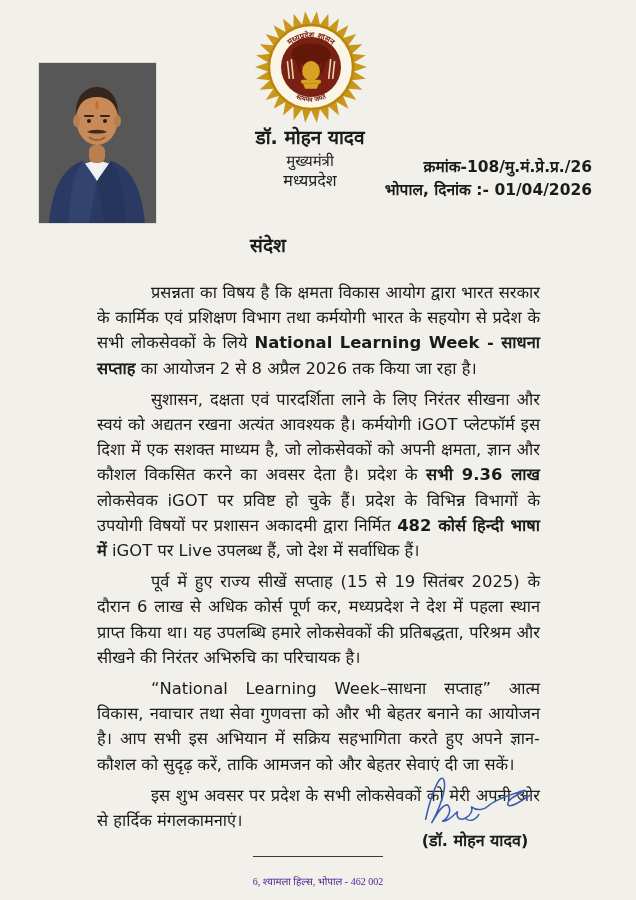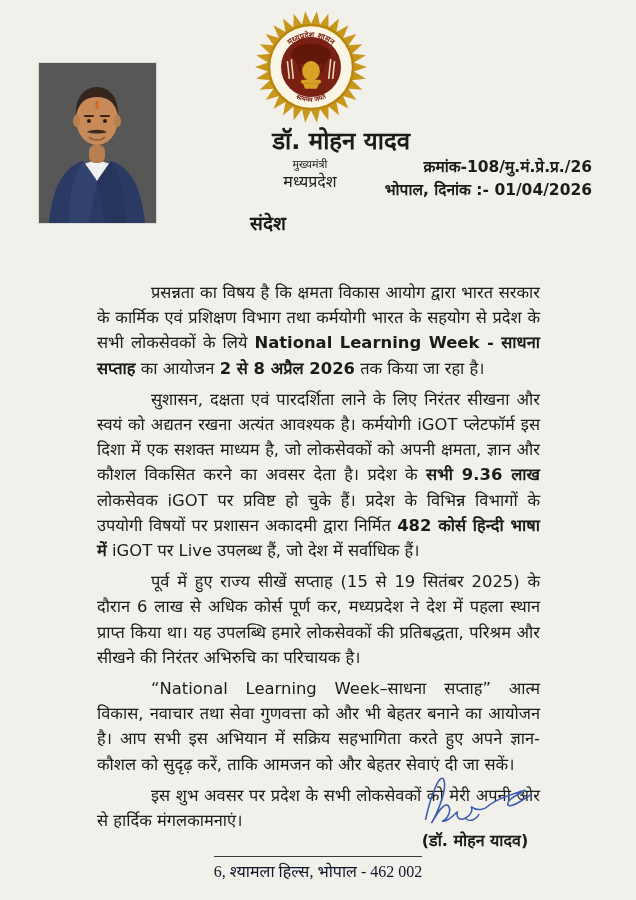--- a/index.html
+++ b/index.html
@@ -5,33 +5,33 @@
   html,body{margin:0;padding:0;}
   body{
     width:636px;height:900px;position:relative;overflow:hidden;
     background:#f2f0ea;
     font-family:"DejaVu Sans","Liberation Sans",sans-serif;
     color:#1b1b1b;
   }
   .photo{position:absolute;left:38px;top:62px;width:117px;height:160px;border:1px solid #dcdcd4;background:#575757;}
   .emblem{position:absolute;left:252px;top:8px;width:118px;height:118px;}
   .cm-block{position:absolute;left:210px;top:126px;width:200px;text-align:center;line-height:1.25;}
-  .cm-name{font-size:24px;font-weight:700;text-align:right;}
-  .cm-title{font-size:11px;margin-top:2px;}
+  .cm-name{font-size:19px;font-weight:700;}
+  .cm-title{font-size:15px;margin-top:2px;}
   .cm-state{font-size:16px;}
   .ref-block{position:absolute;right:44px;top:156px;text-align:right;font-weight:700;font-size:15.5px;line-height:1.5;}
-  .heading{position:absolute;left:0;top:210px;width:536px;text-align:center;font-size:19px;font-weight:700;}
+  .heading{position:absolute;left:0;top:232px;width:536px;text-align:center;font-size:19px;font-weight:700;}
   .letter-body{position:absolute;left:97px;top:280px;width:443px;font-size:16.4px;line-height:25.2px;text-align:justify;}
   .letter-body p{margin:0 0 6px 0;text-indent:54px;}
   .sig-block{position:absolute;left:400px;top:767px;width:150px;text-align:center;}
   .sig-scribble{width:130px;height:60px;display:block;margin:0 auto;}
   .sig-name{font-size:16px;font-weight:700;margin-top:2px;}
   .footer{position:absolute;left:0;top:856px;width:636px;text-align:center;}
-  .footer-inner{display:inline-block;border-top:1.5px solid #3a3a3a;padding-top:3px;
-    font-family:"Liberation Serif","DejaVu Serif",serif;font-size:16px;color:#0f172a;}
+  .footer-inner{display:inline-block;border-top:1.5px solid #3a3a3a;padding-top:17px;
+    font-family:"Liberation Serif","DejaVu Serif",serif;font-size:10px;color:#4c1d95;}
 </style>
 </head>
 <body>
 
 <div class="photo">
   <svg width="117" height="160" viewBox="0 0 117 160">
     <rect x="0" y="0" width="117" height="160" fill="#575757"></rect>
 
     <path d="M18,160 C20,118 34,100 58,98 C82,100 96,118 99,160 Z" fill="#ececec"></path>
 
@@ -99,21 +99,21 @@
 </div>
 
 <div class="ref-block">
   <div>क्रमांक-108/मु.मं.प्रे.प्र./26</div>
   <div>भोपाल, दिनांक :- 01/04/2026</div>
 </div>
 
 <div class="heading">संदेश</div>
 
 <div class="letter-body">
-    <p><span>प्रसन्नता का विषय है कि क्षमता विकास आयोग द्वारा भारत सरकार के कार्मिक एवं प्रशिक्षण विभाग तथा कर्मयोगी भारत के सहयोग से प्रदेश के सभी लोकसेवकों के लिये </span><span style="font-weight: 700;">National Learning Week - साधना सप्ताह</span><span> का आयोजन </span><span style="font-weight: 700;">2 से 8 अप्रैल 2026</span><span> तक किया जा रहा है।</span></p>
+    <p><span>प्रसन्नता का विषय है कि क्षमता विकास आयोग द्वारा भारत सरकार के कार्मिक एवं प्रशिक्षण विभाग तथा कर्मयोगी भारत के सहयोग से प्रदेश के सभी लोकसेवकों के लिये </span><span style="font-weight: 700;">National Learning Week - साधना सप्ताह</span><span> का आयोजन </span><span style="font-weight: 400;">2 से 8 अप्रैल 2026</span><span> तक किया जा रहा है।</span></p>
     <p><span>सुशासन, दक्षता एवं पारदर्शिता लाने के लिए निरंतर सीखना और स्वयं को अद्यतन रखना अत्यंत आवश्यक है। कर्मयोगी iGOT प्लेटफॉर्म इस दिशा में एक सशक्त माध्यम है, जो लोकसेवकों को अपनी क्षमता, ज्ञान और कौशल विकसित करने का अवसर देता है। प्रदेश के </span><span style="font-weight: 700;">सभी 9.36 लाख</span><span> लोकसेवक iGOT पर प्रविष्ट हो चुके हैं। प्रदेश के विभिन्न विभागों के उपयोगी विषयों पर प्रशासन अकादमी द्वारा निर्मित </span><span style="font-weight: 700;">482 कोर्स हिन्दी भाषा में</span><span> iGOT पर Live उपलब्ध हैं, जो देश में सर्वाधिक हैं।</span></p>
     <p><span>पूर्व में हुए राज्य सीखें सप्ताह (15 से 19 सितंबर 2025) के दौरान 6 लाख से अधिक कोर्स पूर्ण कर, मध्यप्रदेश ने देश में पहला स्थान प्राप्त किया था। यह उपलब्धि हमारे लोकसेवकों की प्रतिबद्धता, परिश्रम और सीखने की निरंतर अभिरुचि का परिचायक है।</span></p>
     <p><span>“National Learning Week–साधना सप्ताह” आत्म विकास, नवाचार तथा सेवा गुणवत्ता को और भी बेहतर बनाने का आयोजन है। आप सभी इस अभियान में सक्रिय सहभागिता करते हुए अपने ज्ञान-कौशल को सुदृढ़ करें, ताकि आमजन को और बेहतर सेवाएं दी जा सकें।</span></p>
     <p><span>इस शुभ अवसर पर प्रदेश के सभी लोकसेवकों को मेरी अपनी ओर से हार्दिक मंगलकामनाएं।</span></p>
   </div>
 
 <div class="sig-block">
   <svg class="sig-scribble" viewBox="0 0 130 62">
     <path d="M14,54 C20,26 30,4 33,14 C36,24 26,48 20,58 C28,44 35,35 38,41 C41,47 35,55 31,56 C37,57 43,50 47,46 C45,52 49,56 55,53 C61,50 63,44 61,41 C67,46 75,44 79,40 C85,35 99,29 117,24 C106,30 97,35 99,39 C102,43 113,35 122,29" stroke="#3a5db0" stroke-width="1.6" fill="none" stroke-linecap="round"></path>
     <path d="M55,53 C59,57 66,55 69,49" stroke="#3a5db0" stroke-width="1.4" fill="none" stroke-linecap="round"></path>

